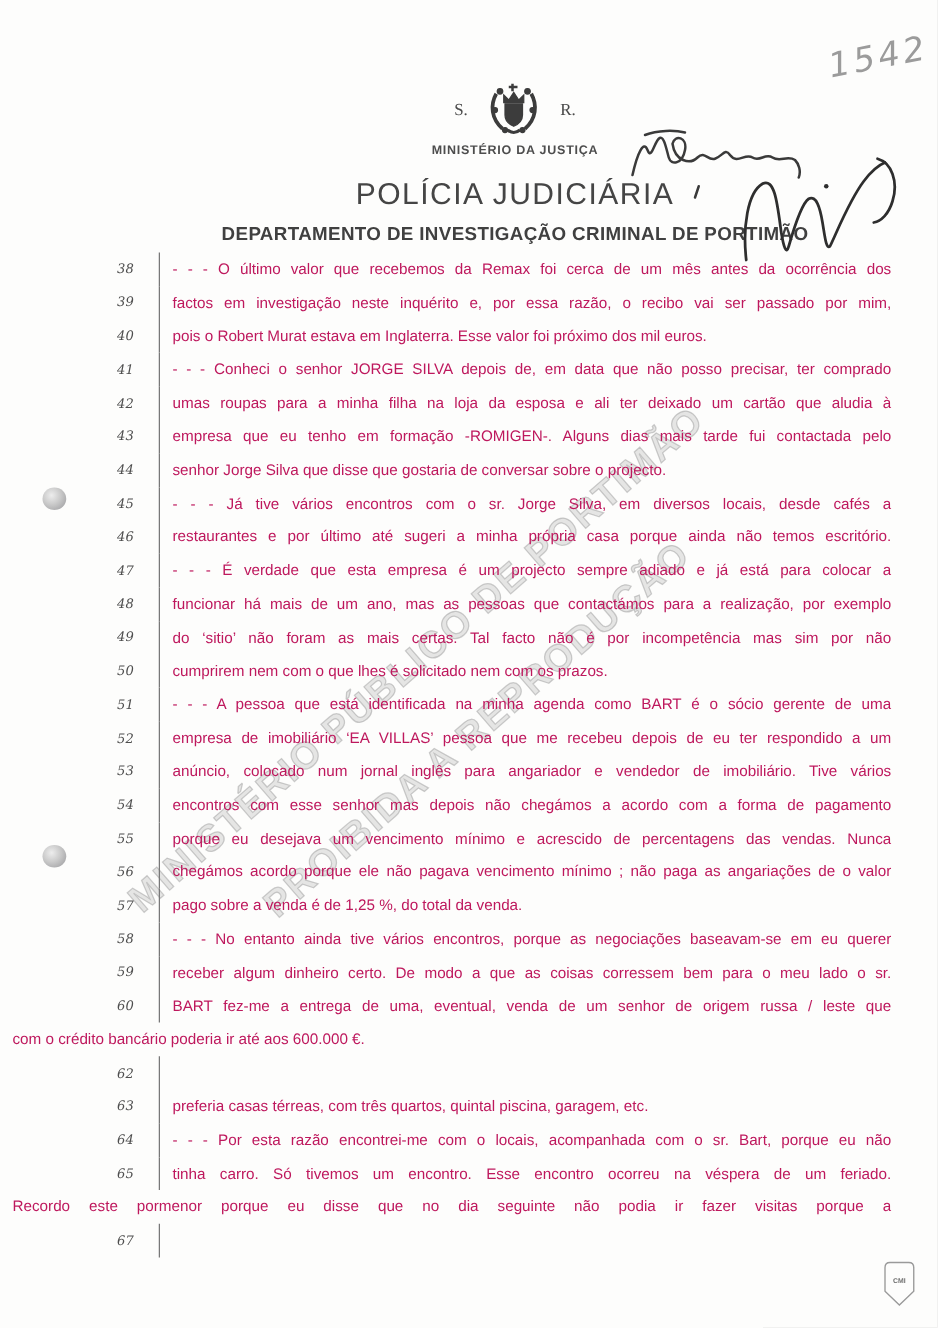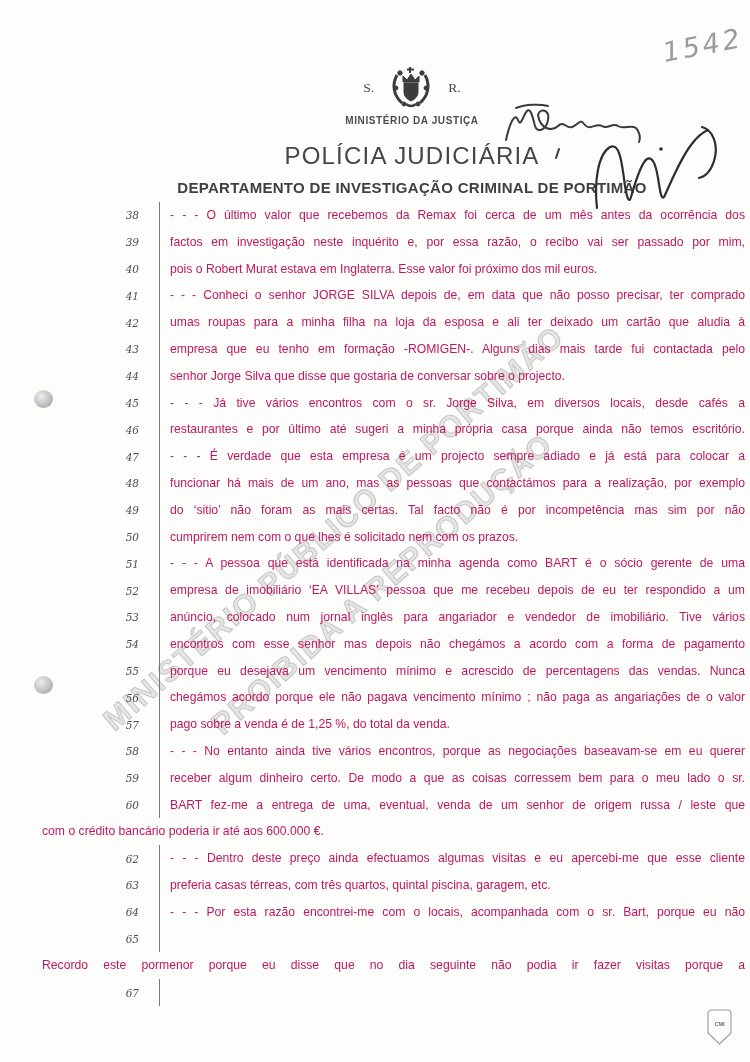--- a/index.html
+++ b/index.html
@@ -22,21 +22,21 @@
   .watermark{
     position:absolute; left:8px; top:482px; width:700px; z-index:1;
     transform:rotate(-41deg);
     text-align:center; white-space:nowrap;
     font-weight:700; font-size:30px; letter-spacing:2px; line-height:74px;
     color:rgba(193,193,193,0.40);
     -webkit-text-stroke:1px rgba(148,148,148,0.45);
     pointer-events:none;
   }
   
-  .body-block{position:absolute; left:0; top:202px; width:713px; z-index:2;margin-left:32px;}
+  .body-block{position:absolute; left:0; top:202px; width:713px; z-index:2;}
   .row{display:flex; height:26.8px; align-items:center;}
   .num{
     flex:0 0 128px; box-sizing:border-box; height:100%;
     display:flex; align-items:center; justify-content:flex-end;
     padding-right:20px; border-right:1.3px solid #787878;
     font-family:"DejaVu Serif", serif; font-style:italic;
     font-size:10.5px; color:#4e4e4e;
   }
   .txt{
     flex:1; padding-left:10px; overflow:hidden;
@@ -191,32 +191,32 @@
       </div>
       <div class="row">
         <span class="num">60</span>
         <span class="txt full">BART fez-me a entrega de uma, eventual, venda de um senhor de origem russa / leste que</span>
       </div>
       <div class="row">
         <span class="txt">com o crédito bancário poderia ir até aos 600.000 €.</span>
       </div>
       <div class="row">
         <span class="num">62</span>
-        <span class="txt full">- - - Dentro deste preço ainda efectuamos algumas visitas e eu apercebi-me que esse cliente</span>
       </div>
       <div class="row">
         <span class="num">63</span>
         <span class="txt">preferia casas térreas, com três quartos, quintal piscina, garagem, etc.</span>
       </div>
       <div class="row">
         <span class="num">64</span>
         <span class="txt full">- - - Por esta razão encontrei-me com o locais, acompanhada com o sr. Bart, porque eu não</span>
       </div>
       <div class="row">
         <span class="num">65</span>
+        <span class="txt full">tinha carro. Só tivemos um encontro. Esse encontro ocorreu na véspera de um feriado.</span>
       </div>
       <div class="row">
         <span class="txt full">Recordo este pormenor porque eu disse que no dia seguinte não podia ir fazer visitas porque a</span>
       </div>
       <div class="row">
         <span class="num">67</span>
       </div>
     </div>
 
   <span class="hole top"></span>

